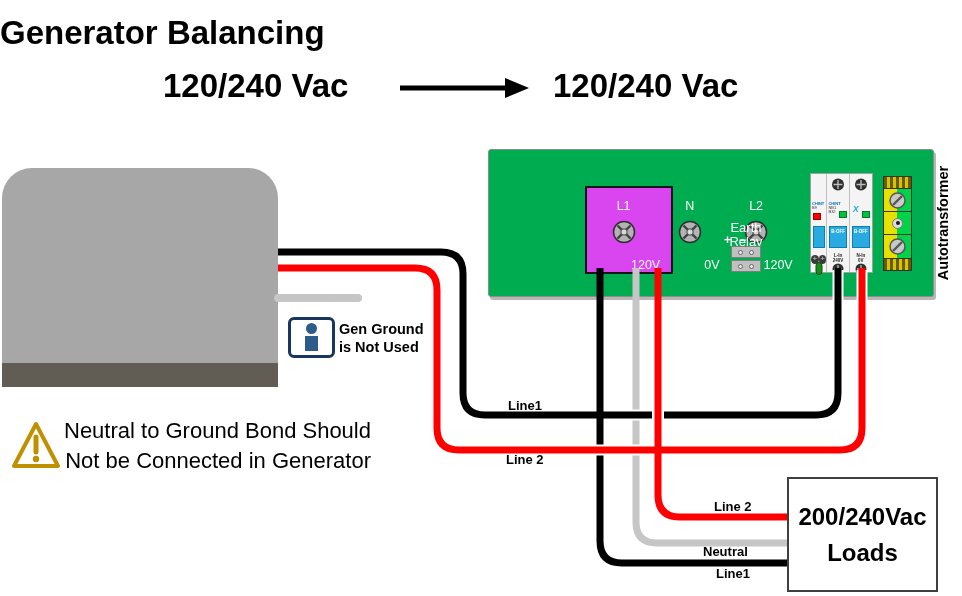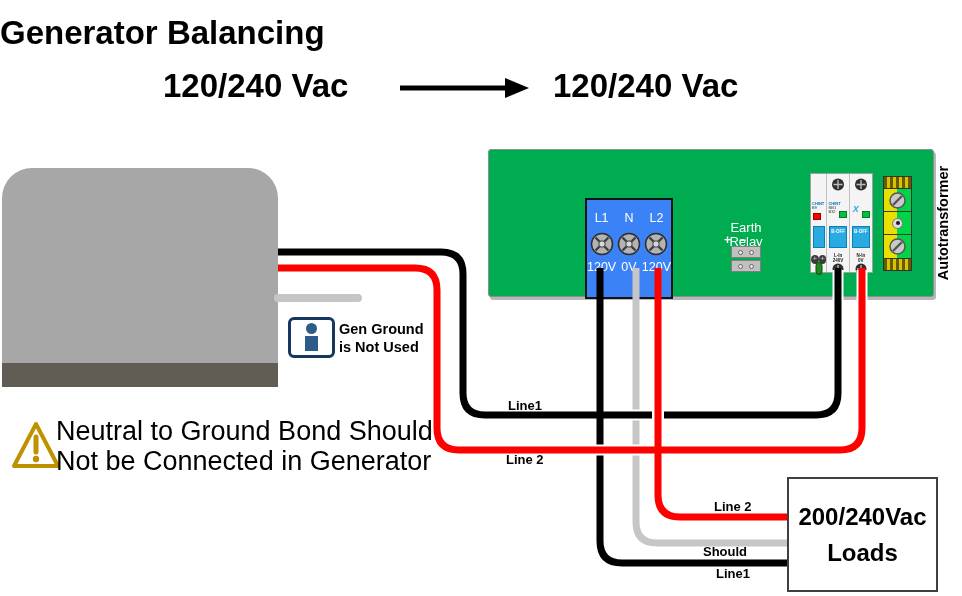--- a/index.html
+++ b/index.html
@@ -17,26 +17,26 @@
   .generator{left:2px;top:168px;width:276px;height:219px;background:#A7A7A7;
              border-radius:30px 30px 0 0;}
   .generator-base{position:absolute;left:0;bottom:0;width:276px;height:24px;background:#615D55;}
 
   
   .board{left:488px;top:149px;width:446px;height:148px;background:#00AC50;
          border:1px solid #8c8c8c;box-sizing:border-box;border-radius:3px;
          box-shadow:2px 3px 0 #b7b7b7;}
 
   
-  .tblock{position:absolute;left:96px;top:48px;width:88px;height:101px;background:#3b82f6;
+  .tblock{position:absolute;left:96px;top:36px;width:88px;height:88px;background:#d946ef;
           border:2px solid #141414;box-sizing:border-box;display:flex;}
   .tcol{flex:1;display:flex;flex-direction:column;align-items:center;padding-top:11px;}
   .tlabel{font-size:12.5px;color:#fff;height:15px;}
   .tscrew{margin-top:6px;}
-  .tvolt{font-size:12.5px;color:#fff;margin-top:4px;}
+  .tvolt{font-size:12.5px;color:#fff;margin-top:14px;padding-left:44px;}
 
   
   .er-text{position:absolute;left:227px;top:56px;width:60px;text-align:center;color:#fff;
            font-size:13px;line-height:14px;margin-top:15px;}
   .er-pm{position:absolute;left:227px;top:83px;width:46px;text-align:center;color:#fff;
          font-size:12px;font-weight:bold;letter-spacing:8px;}
   .relay-unit{position:absolute;left:242px;width:30px;height:12px;background:#C0C0C0;
               border:1px solid #7f7f7f;box-sizing:border-box;display:flex;align-items:center;
               justify-content:space-evenly;}
   .ru1{top:96px;} .ru2{top:110px;}
@@ -84,21 +84,21 @@
 
   
   .info-icon{left:288px;top:317px;width:47px;height:41px;border:3.5px solid #17375E;border-radius:6px;
              background:#fff;box-sizing:border-box;display:flex;flex-direction:column;align-items:center;}
   .i-dot{width:11px;height:11px;border-radius:50%;background:#2E5C8A;margin-top:3px;}
   .i-body{width:13px;height:15px;background:#2E5C8A;margin-top:2px;}
   .info-text{left:339px;top:320px;font-size:14.5px;font-weight:bold;line-height:18px;white-space:nowrap;}
 
   
   .warn-icon{left:10px;top:420px;}
-  .warn-text{left:56px;top:416px;font-size:27px;line-height:30px;white-space:nowrap;}
+  .warn-text{left:64px;top:416px;font-size:22px;line-height:30px;white-space:nowrap;text-align:right;}
 
   
   .loads-box{left:787px;top:477px;width:151px;height:115px;background:#fff;border:2px solid #3F3F3F;
              box-sizing:border-box;display:flex;flex-direction:column;align-items:center;justify-content:center;
              font-size:24px;font-weight:bold;line-height:36px;text-align:center;}
 
   
   .wlabel{font-size:13px;font-weight:bold;white-space:nowrap;}
   .wl-mid-line1{left:508px;top:398px;}
   .wl-mid-line2{left:506px;top:452px;}
@@ -290,16 +290,16 @@
   </div>
 
   <div class="abs loads-box">
     <div>200/240Vac</div>
     <div>Loads</div>
   </div>
 
   <div class="abs wlabel wl-mid-line1">Line1</div>
   <div class="abs wlabel wl-mid-line2">Line 2</div>
   <div class="abs wlabel wl-load-line2">Line 2</div>
-  <div class="abs wlabel wl-load-neutral">Should</div>
+  <div class="abs wlabel wl-load-neutral">Neutral</div>
   <div class="abs wlabel wl-load-line1">Line1</div>
 
 </div>
 
 </body></html>

